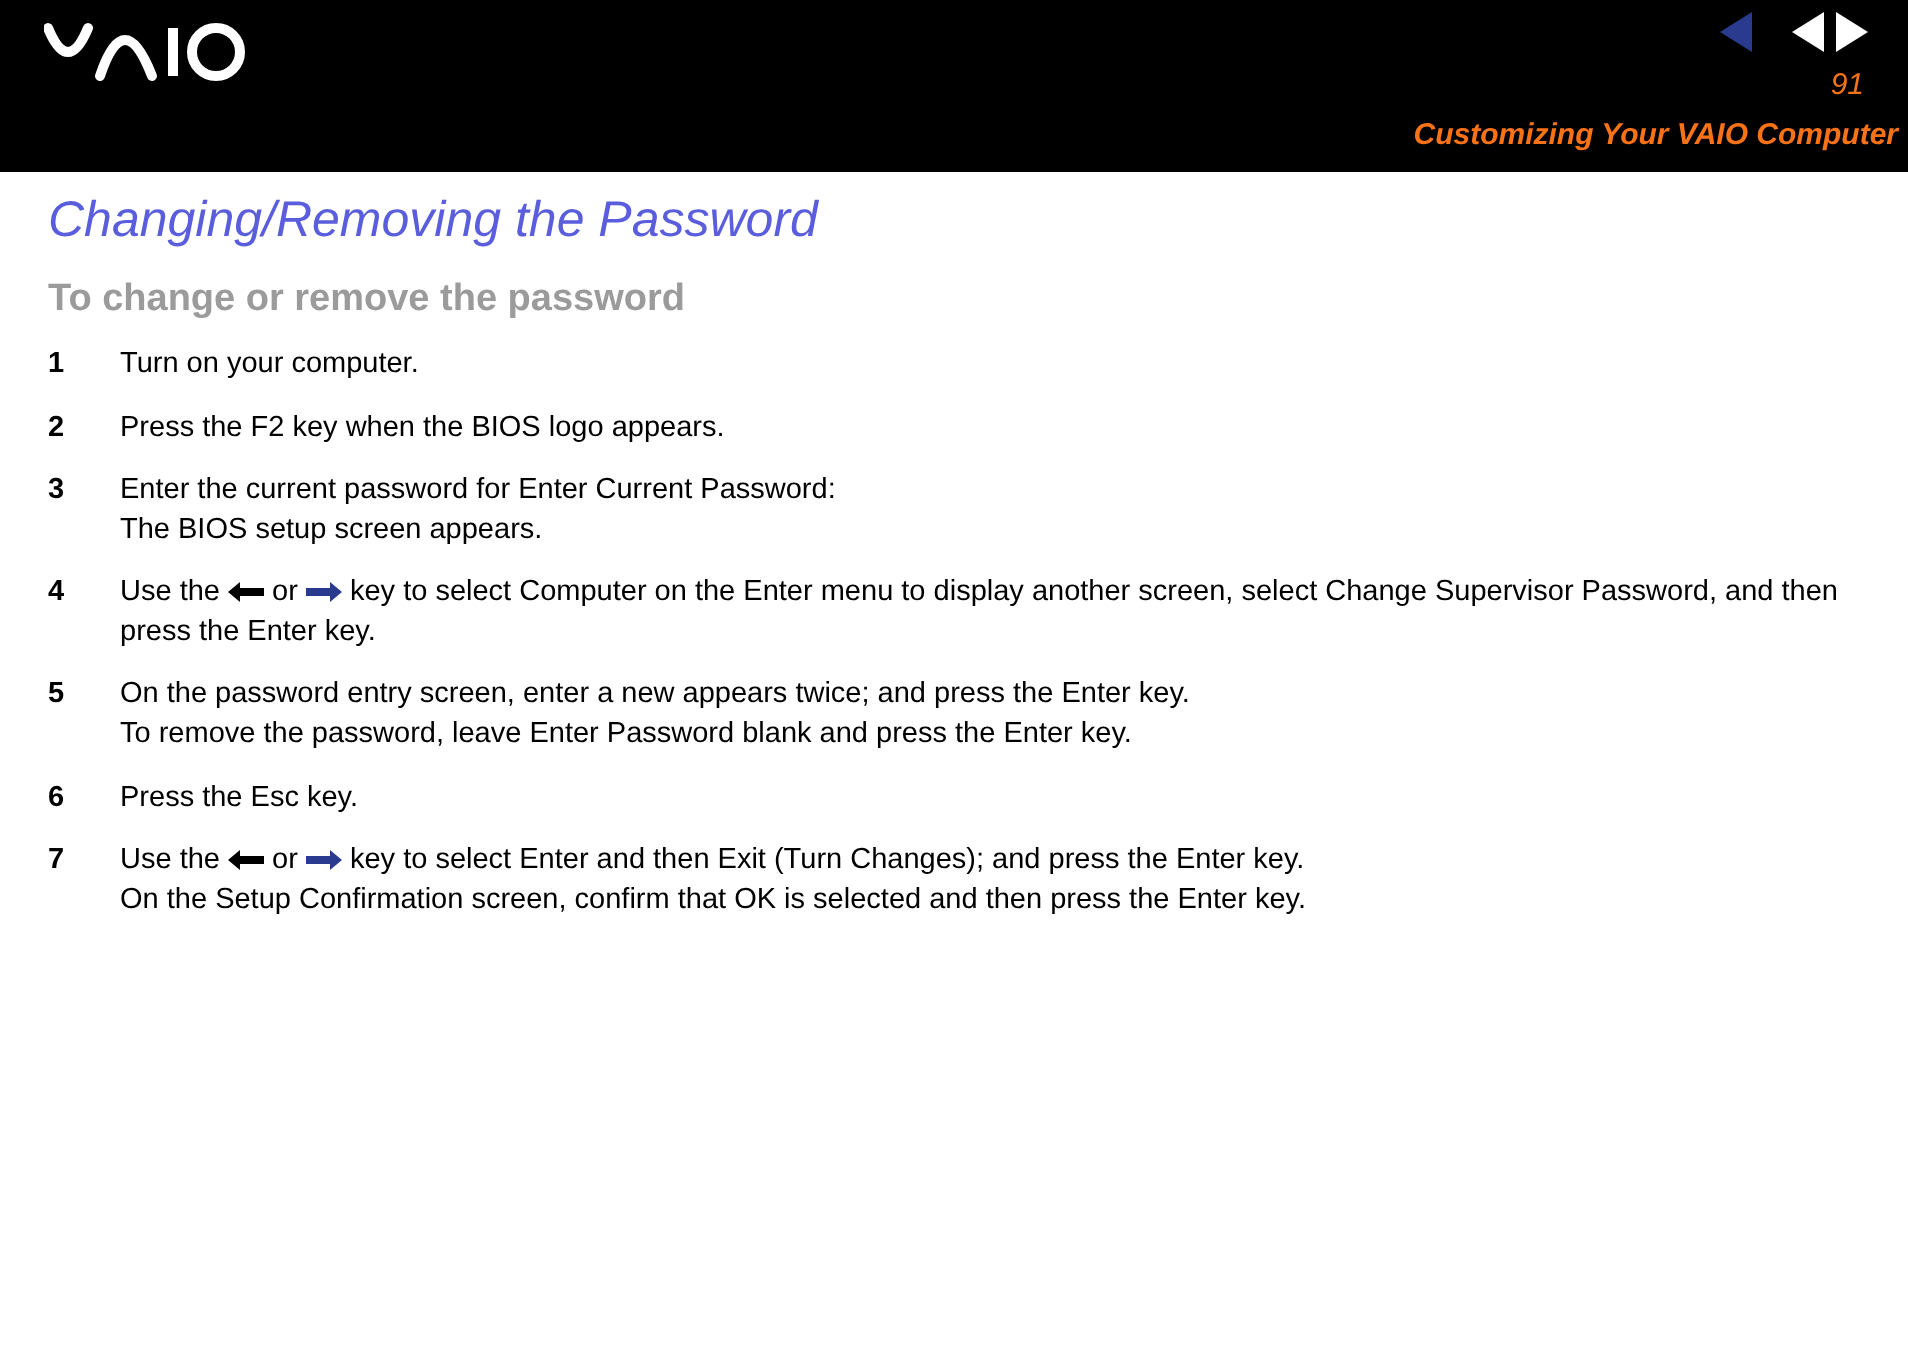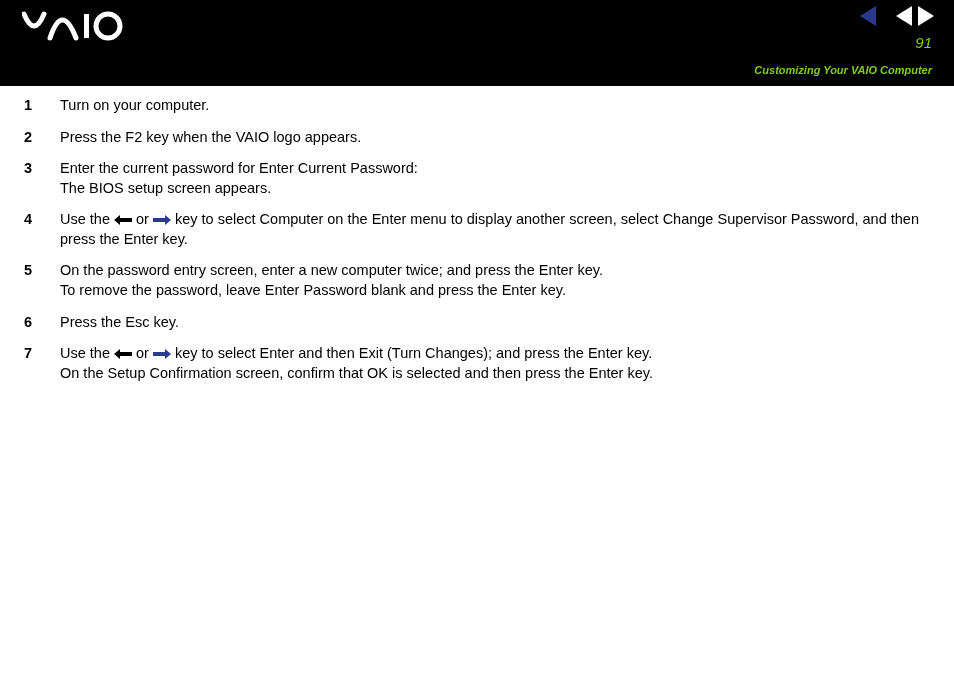--- a/index.html
+++ b/index.html
@@ -1,25 +1,25 @@
 <!DOCTYPE html>
 <html><head>
 <meta charset="utf-8">
 <style>
 * { margin:0; padding:0; box-sizing:border-box; }
 body { width:954px; height:674px; background:#fff; font-family:Arial,Helvetica,sans-serif; color:#000; }
-.header-bar { background:#000; height:86px; position:relative; color:#84cc16; }
+.header-bar { background:#000; height:86px; position:relative; color:#f97316; }
 .vaio-logo { position:absolute; top:10px; left:22px; }
 .nav-controls { position:absolute; top:6px; right:20px; display:flex; align-items:center; gap:6px; }
 .nav-tri { width:0; height:0; border-top:10px solid transparent; border-bottom:10px solid transparent; }
 .tri-left { border-right:16px solid #fff; }
 .tri-right { border-left:16px solid #fff; }
 .content-tri { border-right:16px solid #2a3b8f; }
 .page-num { position:absolute; top:34px; right:22px; font-style:italic; font-size:15px; }
-.section-title { position:absolute; bottom:10px; right:22px; font-style:italic; font-weight:bold; font-size:11px; }
+.section-title { position:absolute; bottom:10px; right:5px; font-style:italic; font-weight:bold; font-size:15px; }
 .content { padding:10px 24px; }
 .heading { color:#5b5edc; font-style:italic; font-size:25px; font-weight:400; margin-bottom:14px; }
 .subheading { color:#9b9b9b; font-size:19px; margin-bottom:12px; }
 .steps { list-style:none; }
 .steps li { display:flex; margin-bottom:12px; font-size:14.5px; line-height:1.35; }
 .step-num { font-weight:bold; min-width:36px; }
 .step-text { flex:1; }
 .step-text b { font-weight:normal; }
 .arrow { display:inline-block; width:18px; height:10px; vertical-align:middle; }
 </style>
@@ -39,44 +39,46 @@
     <div class="nav-tri content-tri"></div>
     <div style="width:8px"></div>
     <div class="nav-tri tri-left"></div>
     <div class="nav-tri tri-right"></div>
   </div>
   <div class="page-num">91</div>
   <div class="section-title">Customizing Your VAIO Computer</div>
 </div>
 
 <div class="content">
+  <h1 class="heading">Changing/Removing the Password</h1>
+  <h2 class="subheading">To change or remove the password</h2>
   <ol class="steps">
       <li>
         <span class="step-num">1</span>
         <span class="step-text">Turn on your computer.</span>
       </li>
       <li>
         <span class="step-num">2</span>
-        <span class="step-text">Press the <b>F2</b> key when the <b>VAIO</b> logo appears.</span>
+        <span class="step-text">Press the <b>F2</b> key when the <b>BIOS</b> logo appears.</span>
       </li>
       <li>
         <span class="step-num">3</span>
         <span class="step-text">Enter the current password for <b>Enter Current Password</b>:<br>The BIOS setup screen appears.</span>
       </li>
       <li>
         <span class="step-num">4</span>
         <span class="step-text">Use the <svg class="arrow" viewBox="0 0 18 10">
             <path d="M0 5 L6 0 L6 3 L18 3 L18 7 L6 7 L6 10 Z" fill="#000"></path>
           </svg> or <svg class="arrow" viewBox="0 0 18 10">
             <path d="M18 5 L12 0 L12 3 L0 3 L0 7 L12 7 L12 10 Z" fill="#2a3b8f"></path>
           </svg> key to select <b>Computer</b> on the <b>Enter</b> menu to display another screen, select <b>Change Supervisor Password</b>, and then press the <b>Enter</b> key.</span>
       </li>
       <li>
         <span class="step-num">5</span>
-        <span class="step-text">On the password entry screen, enter a <b>new computer twice</b>; and press the <b>Enter</b> key.<br>To remove the password, leave <b>Enter Password</b> blank and press the <b>Enter</b> key.</span>
+        <span class="step-text">On the password entry screen, enter a <b>new appears twice</b>; and press the <b>Enter</b> key.<br>To remove the password, leave <b>Enter Password</b> blank and press the <b>Enter</b> key.</span>
       </li>
       <li>
         <span class="step-num">6</span>
         <span class="step-text">Press the <b>Esc</b> key.</span>
       </li>
       <li>
         <span class="step-num">7</span>
         <span class="step-text">Use the <svg class="arrow" viewBox="0 0 18 10">
             <path d="M0 5 L6 0 L6 3 L18 3 L18 7 L6 7 L6 10 Z" fill="#000"></path>
           </svg> or <svg class="arrow" viewBox="0 0 18 10">

